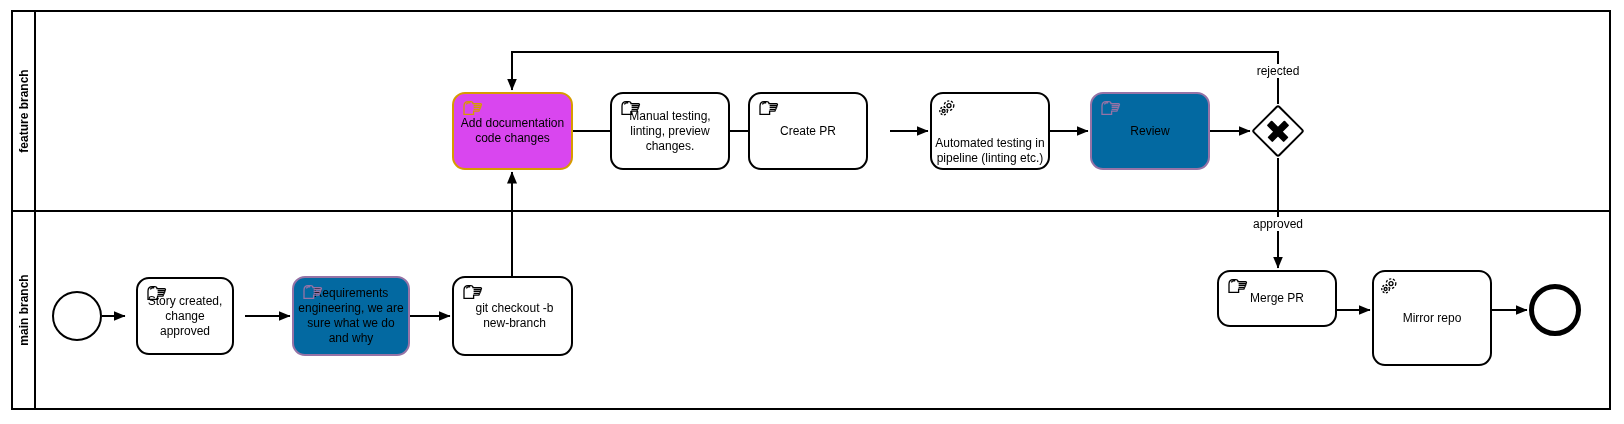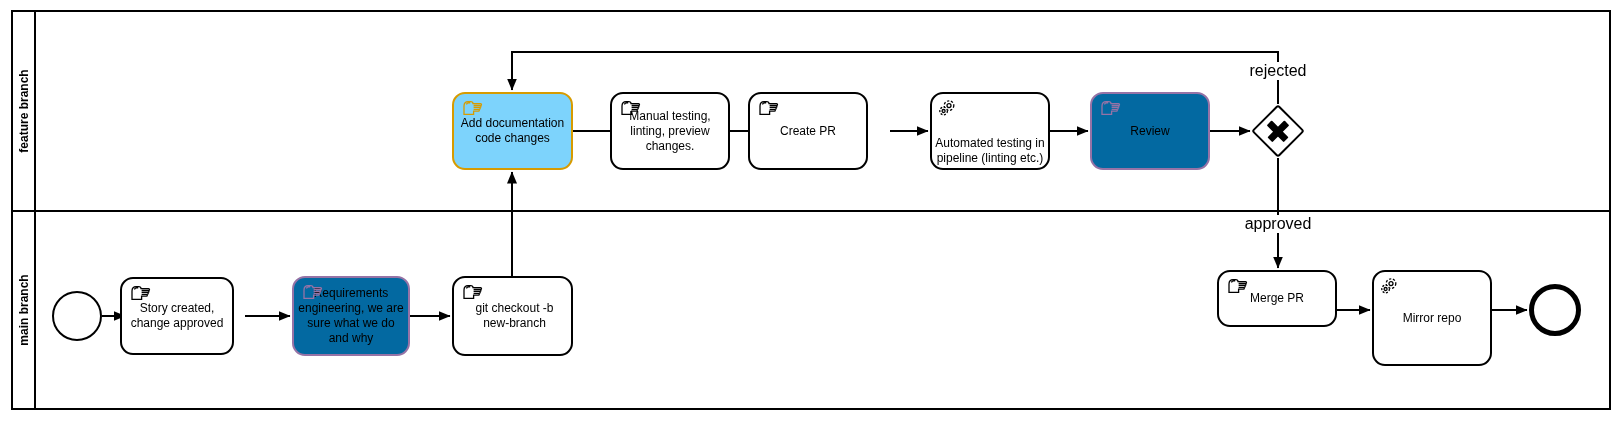--- a/index.html
+++ b/index.html
@@ -11,38 +11,38 @@
   .lane-divider{position:absolute;left:11px;top:210px;width:1600px;height:0;border-top:2px solid #000;}
   .label-col-line{position:absolute;left:34px;top:10px;width:0;height:400px;border-left:2px solid #000;}
   .lane-label{position:absolute;left:11px;width:25px;display:flex;align-items:center;justify-content:center;}
   .lane-label span{transform:rotate(-90deg);white-space:nowrap;font-weight:bold;font-size:12px;color:#000;}
   .lane-label.top{top:12px;height:198px;}
   .lane-label.bottom{top:212px;height:196px;}
   
   .task{position:absolute;box-sizing:border-box;border:2px solid #000;border-radius:13px;background:#fff;
         display:flex;align-items:center;justify-content:center;text-align:center;
         font-size:12px;line-height:15px;color:#000;padding:2px 3px;}
-  .task.orange{background:#7dd3fc;border-color:#D79B00;}
+  .task.orange{background:#d946ef;border-color:#D79B00;}
   .task.purple{background:#0369a1;border-color:#9673A6;}
   .task-icon{position:absolute;left:6px;top:5px;color:#000;line-height:0;}
   .task.orange .task-icon{color:#D79B00;}
   .task.purple .task-icon{color:#9673A6;}
   
   .event{position:absolute;box-sizing:border-box;border-radius:50%;background:#fff;}
   .event.start{left:52px;top:291px;width:50px;height:50px;border:2px solid #000;}
   .event.end{left:1529px;top:284px;width:52px;height:52px;border:5px solid #000;}
   
   .gateway{position:absolute;left:1259px;top:112px;width:38px;height:38px;box-sizing:border-box;
            border:2px solid #000;border-radius:3px;background:#fff;transform:rotate(45deg);}
   .gw-x{position:absolute;inset:0;}
   .gw-x .bar{position:absolute;background:#000;border-radius:1px;}
   .gw-x .bar.h{left:5px;top:50%;margin-top:-3.5px;width:24px;height:7px;}
   .gw-x .bar.v{top:5px;left:50%;margin-left:-3.5px;width:7px;height:24px;}
   
-  .edge-label{position:absolute;transform:translate(-50%,-50%);background:#fff;padding:0 3px;font-size:16px;color:#000;white-space:nowrap;}
+  .edge-label{position:absolute;transform:translate(-50%,-50%);background:#fff;padding:0 3px;font-size:12px;color:#000;white-space:nowrap;}
 </style>
 </head>
 <body>
 
 <div class="canvas">
 
   <svg class="flows" width="1624" height="424" viewBox="0 0 1624 424">
     <defs>
       <marker id="arrow" markerWidth="13" markerHeight="11" refX="11.5" refY="5" orient="auto" markerUnits="userSpaceOnUse">
         <path d="M0,0 L12,5 L0,10 z" fill="#000"></path>
@@ -81,21 +81,21 @@
   <div class="event start"></div>
   <div class="event end"></div>
 
   <div class="gateway">
     <div class="gw-x">
       <span class="bar h"></span>
         <span class="bar v"></span>
     </div>
   </div>
 
-  <div class="task" style="left:120px;top:277px;width:114px;height:78px;">
+  <div class="task" style="left:136px;top:277px;width:98px;height:78px;">
     <span class="task-icon">
       <svg width="23" height="17" viewBox="0 0 23 17">
           <path d="M4,15.3 L4,7 C4,4 5.6,2.6 8,2.6 L10.6,2.6 C12.3,2.6 13,3.6 13,4.6 L20.6,4.6 C21.8,4.6 21.8,6.5 20.6,6.5 L13.6,6.5 L20,6.5 C21.2,6.5 21.2,8.4 20,8.4 L13.6,8.4 L19.3,8.4 C20.5,8.4 20.5,10.3 19.3,10.3 L13.6,10.3 L18.4,10.3 C19.6,10.3 19.6,12.2 18.4,12.2 L13.6,12.2 L13.6,15.3 Z M6.6,5.6 C6.6,4.4 7.6,3.9 8.7,3.9 L10.2,3.9" fill="none" stroke="currentColor" stroke-width="1.3"></path>
         </svg>
     </span>
     <span>Story created, change approved</span>
   </div>
 
   <div class="task purple" style="left:292px;top:276px;width:118px;height:80px;">
     <span class="task-icon">

